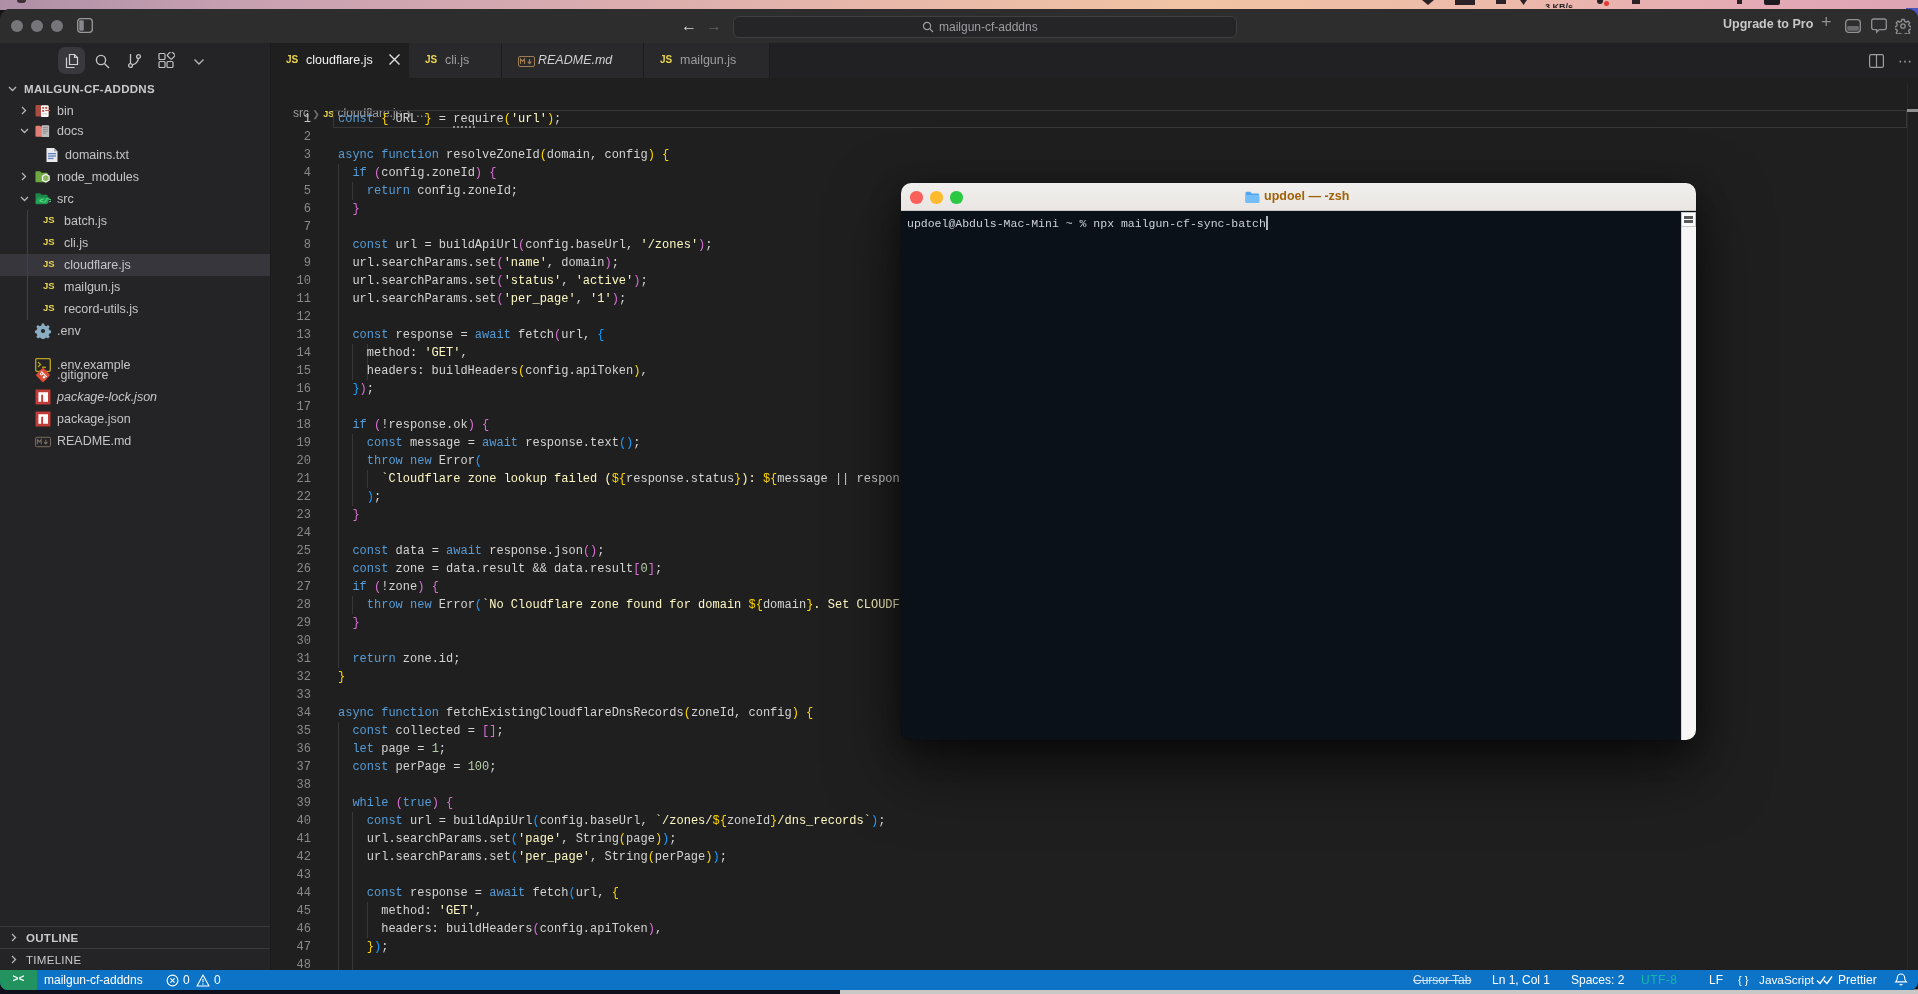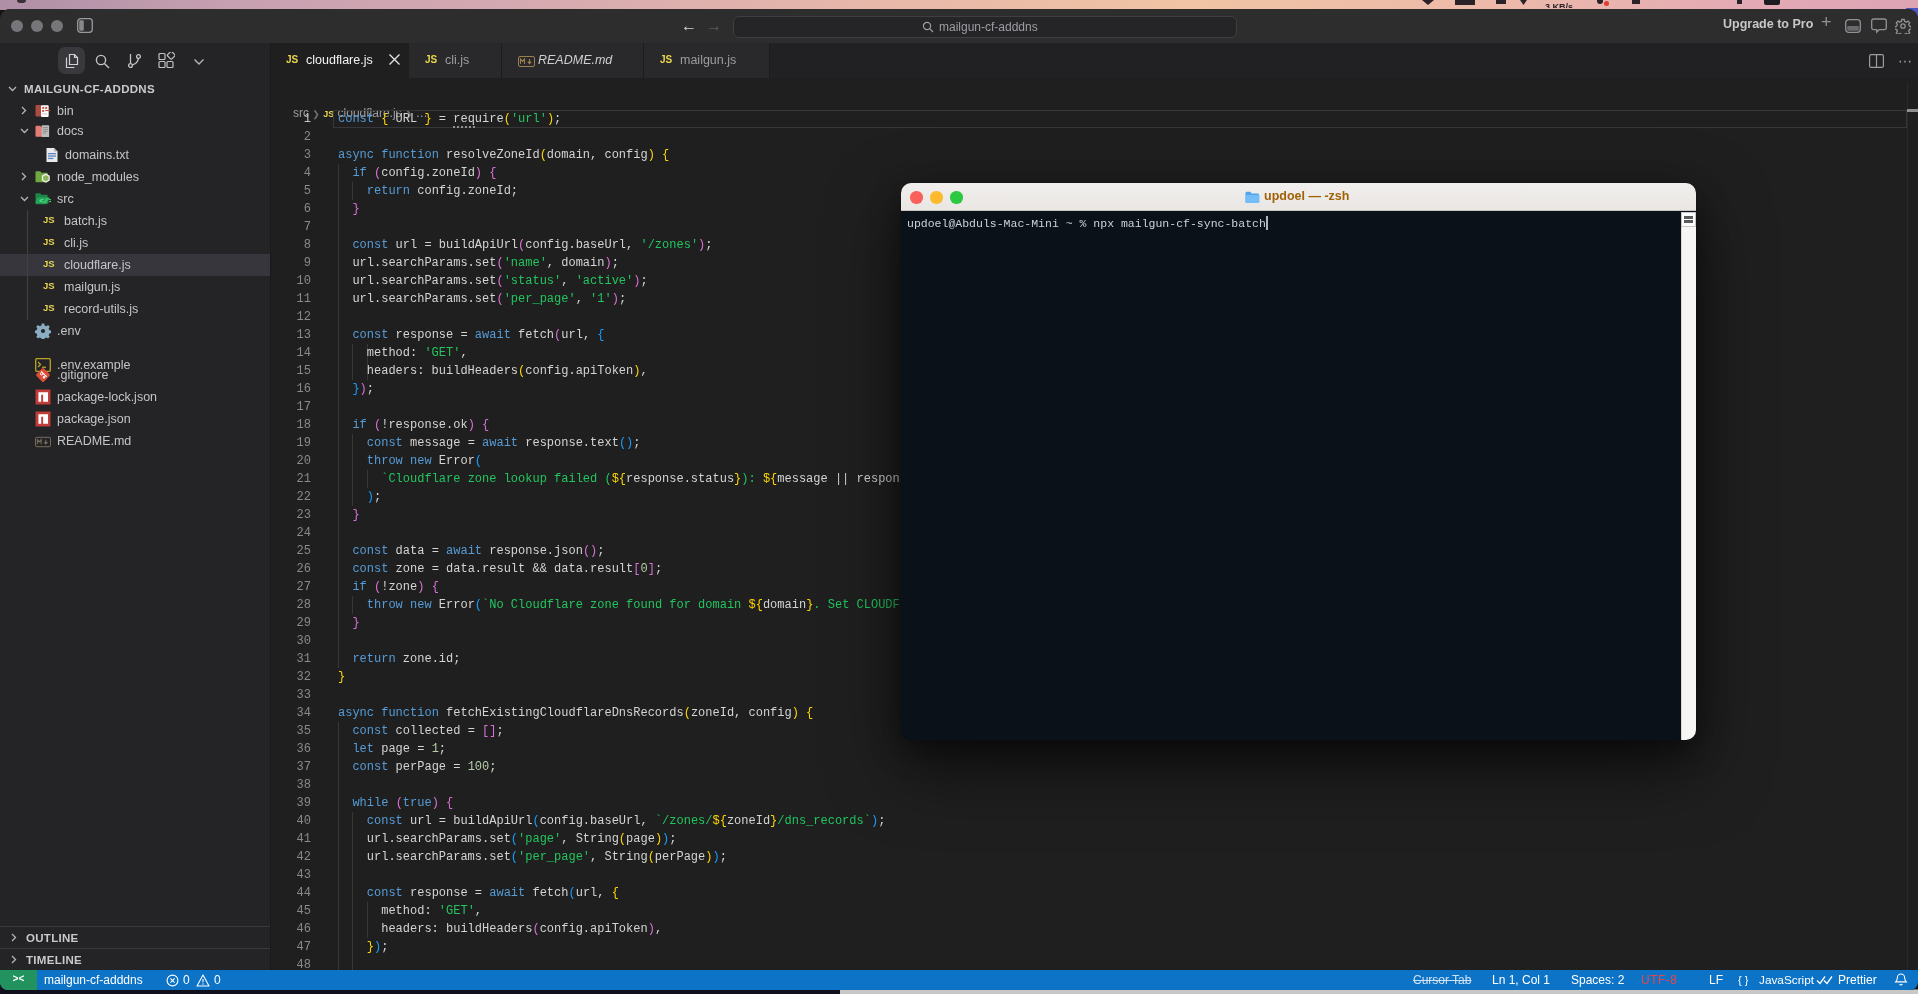--- a/index.html
+++ b/index.html
@@ -1,21 +1,21 @@
 <!DOCTYPE html>
 <html><head>
 <meta charset="utf-8">
 <style>
   * { margin:0; padding:0; box-sizing:border-box; }
   html,body { width:1918px; height:994px; overflow:hidden; background:#141414; }
   body { font-family:"Liberation Sans", sans-serif; position:relative; }
   .abs { position:absolute; }
   
   .k { color:#569cd6; }
-  .s { color:#22c55e; }
+  .s { color:#fef9c3; }
   .n { color:#b5cea8; }
   .g { color:#ffd700; }
   .o { color:#da70d6; }
   .u { color:#179fff; }
   #code { position:absolute; left:338px; font:12px/18px "Liberation Mono", monospace; color:#d4d4d4; white-space:pre; }
   #code div { height:18px; }
   .lnums { position:absolute; left:270px; width:41px; text-align:right; font:12px/18px "Liberation Mono", monospace; color:#8a8a8a; }
   .lnums div { height:18px; }
   .guide { position:absolute; width:1px; background:#373739; }
   
@@ -244,21 +244,21 @@
     </div>
 <div class="row" style="top:355px;">
       <svg class="ficon" style="left:35px;" width="16" height="16" viewBox="0 0 16 16">
    <rect x="2.7" y="2.7" width="10.6" height="10.6" rx="1.5" fill="#dd4c35" transform="rotate(45 8 8)"></rect>
    <path d="M6.2 4.3 l5.5 5.5" stroke="#fff" stroke-width="1.2"></path>
         <circle cx="9" cy="10.3" r="1.2" fill="#fff"></circle>
         <circle cx="6.6" cy="6.8" r="1.2" fill="#dd4c35" stroke="#fff" stroke-width="1"></circle>
  </svg>
       <span class="itext" style="left:57px;">.gitignore</span>
     </div>
-<div class="row" style="top:377px;">
+<div class="row" style="top:377px;font-style:italic;">
       <svg class="ficon" style="left:35px;" width="15" height="15" viewBox="0 0 15 15">
    <rect x="0.5" y="0.5" width="14" height="14" fill="#c23c39"></rect>
    <path d="M3 3 h9 v9 h-4.6 V5.4 H5.6 V12 H3 z" fill="#fff" transform="translate(0.2,0)"></path>
  </svg>
       <span class="itext" style="left:57px;">package-lock.json</span>
     </div>
 <div class="row" style="top:399px;">
       <svg class="ficon" style="left:35px;" width="15" height="15" viewBox="0 0 15 15">
    <rect x="0.5" y="0.5" width="14" height="14" fill="#c23c39"></rect>
    <path d="M3 3 h9 v9 h-4.6 V5.4 H5.6 V12 H3 z" fill="#fff" transform="translate(0.2,0)"></path>
@@ -279,21 +279,21 @@
       <svg class="abs" style="left:11px;top:6px;" width="6" height="9" viewBox="0 0 6 9">
         <path d="M1 1 L4.5 4.5 L1 8" fill="none" stroke="#b5b5b8" stroke-width="1.3"></path>
       </svg>
       <span class="itext" style="left:26px;font-weight:700;font-size:11.5px;color:#cacace;letter-spacing:.3px;">OUTLINE</span>
     </div>
 <div class="abs" style="left:0;top:939px;width:270px;height:1px;background:#3a3a3d;"></div>
 <div class="row" style="top:940px;">
       <svg class="abs" style="left:11px;top:6px;" width="6" height="9" viewBox="0 0 6 9">
         <path d="M1 1 L4.5 4.5 L1 8" fill="none" stroke="#b5b5b8" stroke-width="1.3"></path>
       </svg>
-      <span class="itext" style="left:26px;font-weight:700;font-size:11.5px;color:#cacace;letter-spacing:.3px;">TIMELINE</span>
+      <span class="itext" style="left:26px;font-weight:400;font-size:11.5px;color:#cacace;letter-spacing:.3px;">TIMELINE</span>
     </div>
 
   <div class="abs" style="left:293px;top:74px;height:22px;color:#9d9da1;font-size:12px;line-height:22px;margin-top:19px;">src&nbsp;<span style="color:#707073;font-size:9px;">❯</span>&nbsp;<span style="font:700 9px 'Liberation Sans';color:#e8d44d;">JS</span>&nbsp;cloudflare.js&nbsp;<span style="color:#707073;font-size:9px;">❯</span>&nbsp;…</div>
 
   <div class="abs" style="left:333px;top:101px;width:1574px;height:18px;border:1px solid #37373a;"></div>
     <div class="abs" style="left:1907px;top:74px;width:1px;height:887px;background:#29292b;"></div>
     <div class="abs" style="left:1907px;top:100px;width:11px;height:3px;background:#8f8f8f;"></div>
 <div class="guide" style="left:338px;top:155px;height:504px;"></div>
 <div class="guide" style="left:338px;top:713px;height:248px;"></div>
 <div class="guide" style="left:352.4px;top:173px;height:18px;"></div>
@@ -366,21 +366,21 @@
   <div class="abs" style="left:183px;top:961px;color:#fff;font-size:12px;line-height:20px;">0</div>
   <svg class="abs" style="left:196px;top:965px;" width="14" height="13" viewBox="0 0 14 13">
       <path d="M7 1 L13 12 H1 z" fill="none" stroke="#fff" stroke-width="1.1" stroke-linejoin="round"></path>
       <path d="M7 5 v3.2" stroke="#fff" stroke-width="1.1"></path>
       <circle cx="7" cy="10" r="0.7" fill="#fff"></circle>
     </svg>
   <div class="abs" style="left:214px;top:961px;color:#fff;font-size:12px;line-height:20px;">0</div>
   <div class="abs" style="left:1413px;top:961px;color:#cfe2f3;font-size:12px;line-height:20px;text-decoration:line-through;">Cursor Tab</div>
   <div class="abs" style="left:1492px;top:961px;color:#fff;font-size:12px;line-height:20px;">Ln 1, Col 1</div>
   <div class="abs" style="left:1571px;top:961px;color:#fff;font-size:12px;line-height:20px;">Spaces: 2</div>
-  <div class="abs" style="left:1641px;top:961px;color:#ef4444;font-size:12px;line-height:20px;letter-spacing:.5px;">UTF-8</div>
+  <div class="abs" style="left:1641px;top:961px;color:#14b8a6;font-size:12px;line-height:20px;letter-spacing:.5px;">UTF-8</div>
   <div class="abs" style="left:1709px;top:961px;color:#fff;font-size:12px;line-height:20px;">LF</div>
   <div class="abs" style="left:1738px;top:961px;color:#fff;font-size:11px;line-height:20px;">{&nbsp;}</div>
   <div class="abs" style="left:1759px;top:961px;color:#fff;font-size:11.8px;line-height:20px;">JavaScript</div>
   <svg class="abs" style="left:1816px;top:966px;" width="17" height="10" viewBox="0 0 17 10">
       <path d="M1 5.5 L4 8.5 L9 1.5" fill="none" stroke="#fff" stroke-width="1.3"></path>
       <path d="M8 5.5 L11 8.5 L16 1.5" fill="none" stroke="#fff" stroke-width="1.3"></path>
     </svg>
   <div class="abs" style="left:1838px;top:961px;color:#fff;font-size:12px;line-height:20px;">Prettier</div>
   <svg class="abs" style="left:1894px;top:964px;" width="14" height="14" viewBox="0 0 14 14">
       <path d="M7 1 a3.6 3.6 0 0 1 3.6 3.6 c0 2.6 1 3.6 1.7 4.3 H1.7 c.7-.7 1.7-1.7 1.7-4.3 A3.6 3.6 0 0 1 7 1 z" fill="none" stroke="#fff" stroke-width="1.1"></path>

